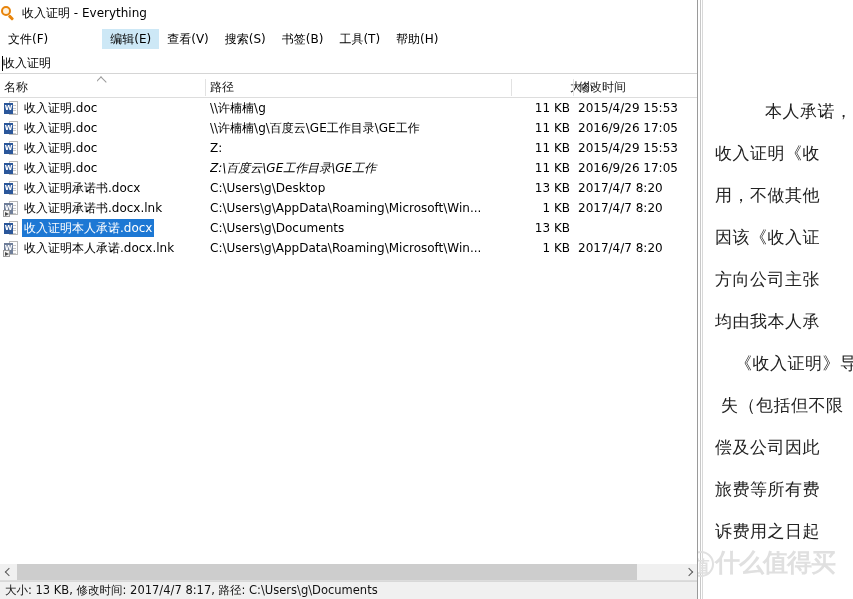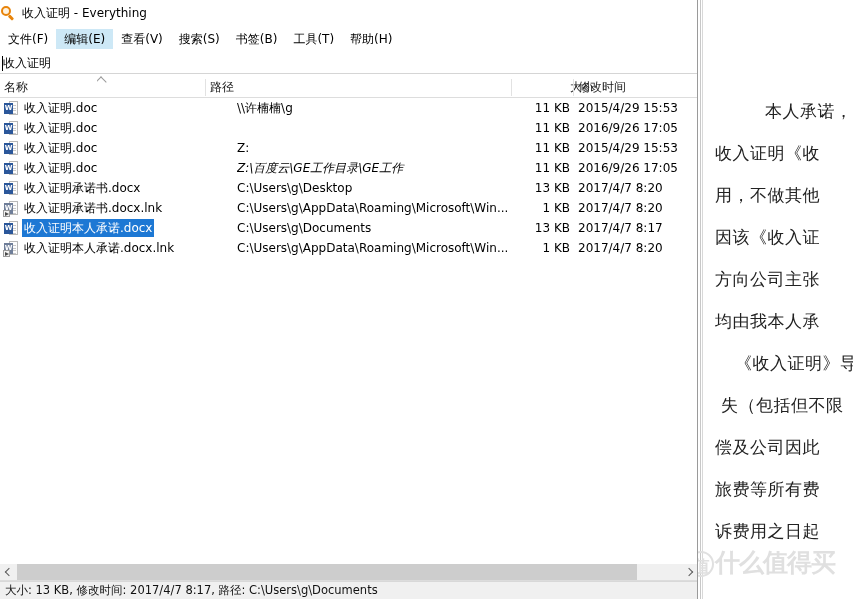--- a/index.html
+++ b/index.html
@@ -145,20 +145,21 @@
   .menu-item {
     font-size: 12px;
     color: #000;
     padding: 3px 8px 3px 8px;
     white-space: nowrap;
     cursor: default;
     line-height: 14px;
   }
   .menu-item.active {
     background: #cde8f6;
+    margin-left: 46px;
   }
 
   
   #searchbox {
     position: absolute;
     left: 0px; top: 52px;
     width: 698px; height: 22px;
     background: #ffffff;
     border-top: 1px solid #ffffff;
     border-bottom: 1px solid #d5d5d5;
@@ -254,21 +255,21 @@
   }
   .cell-name .namesel {
     display: inline-block;
     padding: 1px 2px 1px 2px;
     line-height: 16px;
   }
   .row.selected .cell-name .namesel {
     background: #1d78d4;
     color: #ffffff;
   }
-  .cell-path { left: 210px; margin-left: 27px; }
+  .cell-path { left: 210px; }
   .cell-size { width: 54px; text-align: right; }
   .cell-date { }
 
   
   .ficon {
     position: absolute;
     left: 4px; top: 3px;
     width: 14px; height: 15px;
   }
   .ficon .page {
@@ -471,20 +472,21 @@
         <div class="ficon docfile">
           <div class="page">
             <i style="top: 3px;"></i>
             <i style="top: 5.6px;"></i>
             <i style="top: 8.2px;"></i>
             <i style="top: 10.8px;"></i>
           </div>
           <div class="badge">W</div>
         </div>
         <div class="cell cell-name" style="width: 182px;"><span class="namesel">收入证明.doc</span></div>
+        <div class="cell cell-path" style="left: 210px; width: 300px;">\\许楠楠\g\百度云\GE工作目录\GE工作</div>
         <div class="cell cell-size" style="left: 516px; width: 54px;">11 KB</div>
         <div class="cell cell-date" style="left: 578px; width: 115px;">2016/9/26 17:05</div>
       </div>
       <div class="row">
         <div class="ficon docfile">
           <div class="page">
             <i style="top: 3px;"></i>
             <i style="top: 5.6px;"></i>
             <i style="top: 8.2px;"></i>
             <i style="top: 10.8px;"></i>
@@ -548,21 +550,20 @@
             <i style="top: 3px;"></i>
             <i style="top: 5.6px;"></i>
             <i style="top: 8.2px;"></i>
             <i style="top: 10.8px;"></i>
           </div>
           <div class="badge">W</div>
         </div>
         <div class="cell cell-name" style="width: 182px;"><span class="namesel">收入证明本人承诺.docx</span></div>
         <div class="cell cell-path" style="left: 210px; width: 300px;">C:\Users\g\Documents</div>
         <div class="cell cell-size" style="left: 516px; width: 54px;">13 KB</div>
-        <div class="cell cell-date" style="left: 578px; width: 115px;">2017/4/7 8:17</div>
       </div>
       <div class="row">
         <div class="ficon lnk">
           <div class="page">
             <i style="top: 3px;"></i>
             <i style="top: 5.6px;"></i>
             <i style="top: 8.2px;"></i>
             <i style="top: 10.8px;"></i>
           </div>
           <div class="badge">W</div>

